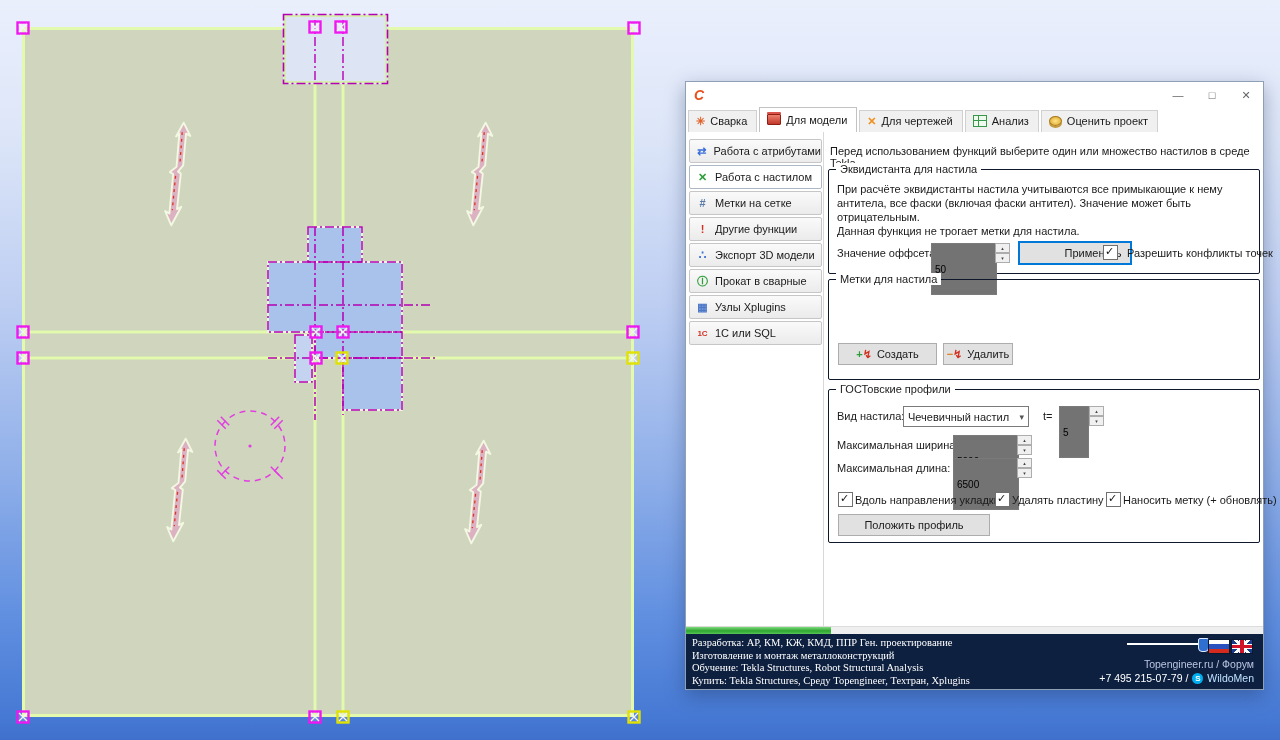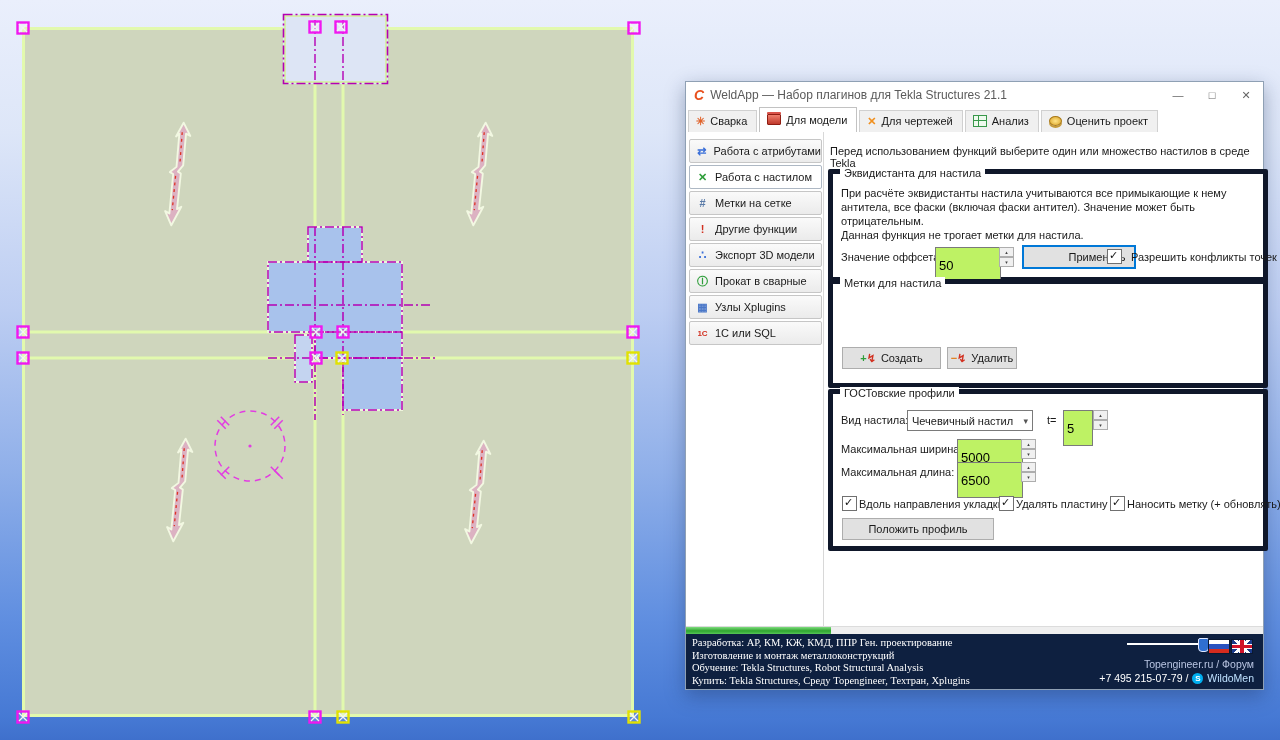--- a/index.html
+++ b/index.html
@@ -38,29 +38,29 @@
   .sbi:nth-child(3) .sg{color:#5a7ba8;}
   .sbi:nth-child(4) .sg{color:#d23020;}
   .sbi:nth-child(5) .sg{color:#3a6fd8;font-size:12px;}
   .sbi:nth-child(6) .sg{color:#2f9e3a;}
   .sbi:nth-child(7) .sg{color:#4a77c8;}
   .sbi:nth-child(8) .sg{color:#d23020;font-size:8px;font-weight:900;}
   .vsep{position:absolute;left:137px;top:0;bottom:0;width:1px;background:#d8d8d8;}
 
   .content{position:absolute;left:138px;top:0;right:0;bottom:0;}
   .intro{position:absolute;left:6px;top:13px;}
-  .grp{position:absolute;left:4px;width:430px;border:5px solid #0f172a;border-radius:2px;}
+  .grp{position:absolute;left:4px;width:430px;border:1px solid #0f172a;border-radius:2px;}
   .grp-title{position:absolute;top:-7px;left:7px;background:#fff;padding:0 4px;}
   .g1{top:37px;height:103px;}
   .g2{top:147px;height:99px;}
   .g3{top:257px;height:152px;}
   .desc{position:absolute;left:8px;top:12px;white-space:pre-line;line-height:14px;}
   .lbl{position:absolute;white-space:nowrap;}
   .tin{position:absolute;height:18px;border:1px solid #7a7a7a;font-family:"Liberation Sans",sans-serif;
-    font-size:13px;padding:8px 3px;background:#bef264;box-sizing:content-box;}
+    font-size:10px;padding:16px 3px;background:#737373;box-sizing:content-box;}
   .spin{position:absolute;width:15px;height:20px;display:flex;flex-direction:column;}
   .spin span{flex:1;background:#f0f0f0;border:1px solid #adadad;font-size:5px;color:#444;
     display:flex;align-items:center;justify-content:center;line-height:1;}
   .btn{position:absolute;background:#e1e1e1;border:1px solid #adadad;display:flex;align-items:center;
     justify-content:center;gap:5px;font-size:11px;}
   .btn.primary{border:2px solid #0078d7;}
   .cb{position:absolute;width:13px;height:13px;background:#fff;border:1px solid #707070;}
   .cb.checked::after{content:"✓";position:absolute;left:1px;top:-1px;font-size:11px;color:#111;}
   .dd{position:absolute;height:19px;border:1px solid #7a7a7a;background:#fff;display:flex;align-items:center;padding-left:4px;}
   .dd::after{content:"▾";margin-left:auto;padding:0 4px;color:#555;font-size:9px;}
@@ -184,21 +184,20 @@
         <use href="#mk" x="336" y="710" width="14" height="14"></use>
         <use href="#mk" x="627" y="710" width="14" height="14"></use>
       </g>
     </g>
   </svg>
 
   <div class="win">
 
     <div class="titlebar">
       <span class="app-logo">C</span>
-      <span class="title">WeldApp — Набор плагинов для Tekla Structures 21.1</span>
       <span class="wbtns">
         <span class="wbtn">—</span>
         <span class="wbtn">□</span>
         <span class="wbtn">✕</span>
       </span>
     </div>
 
     <div class="tabs">
       <div class="tab">
         <span class="tg tg-weld">✳</span>

